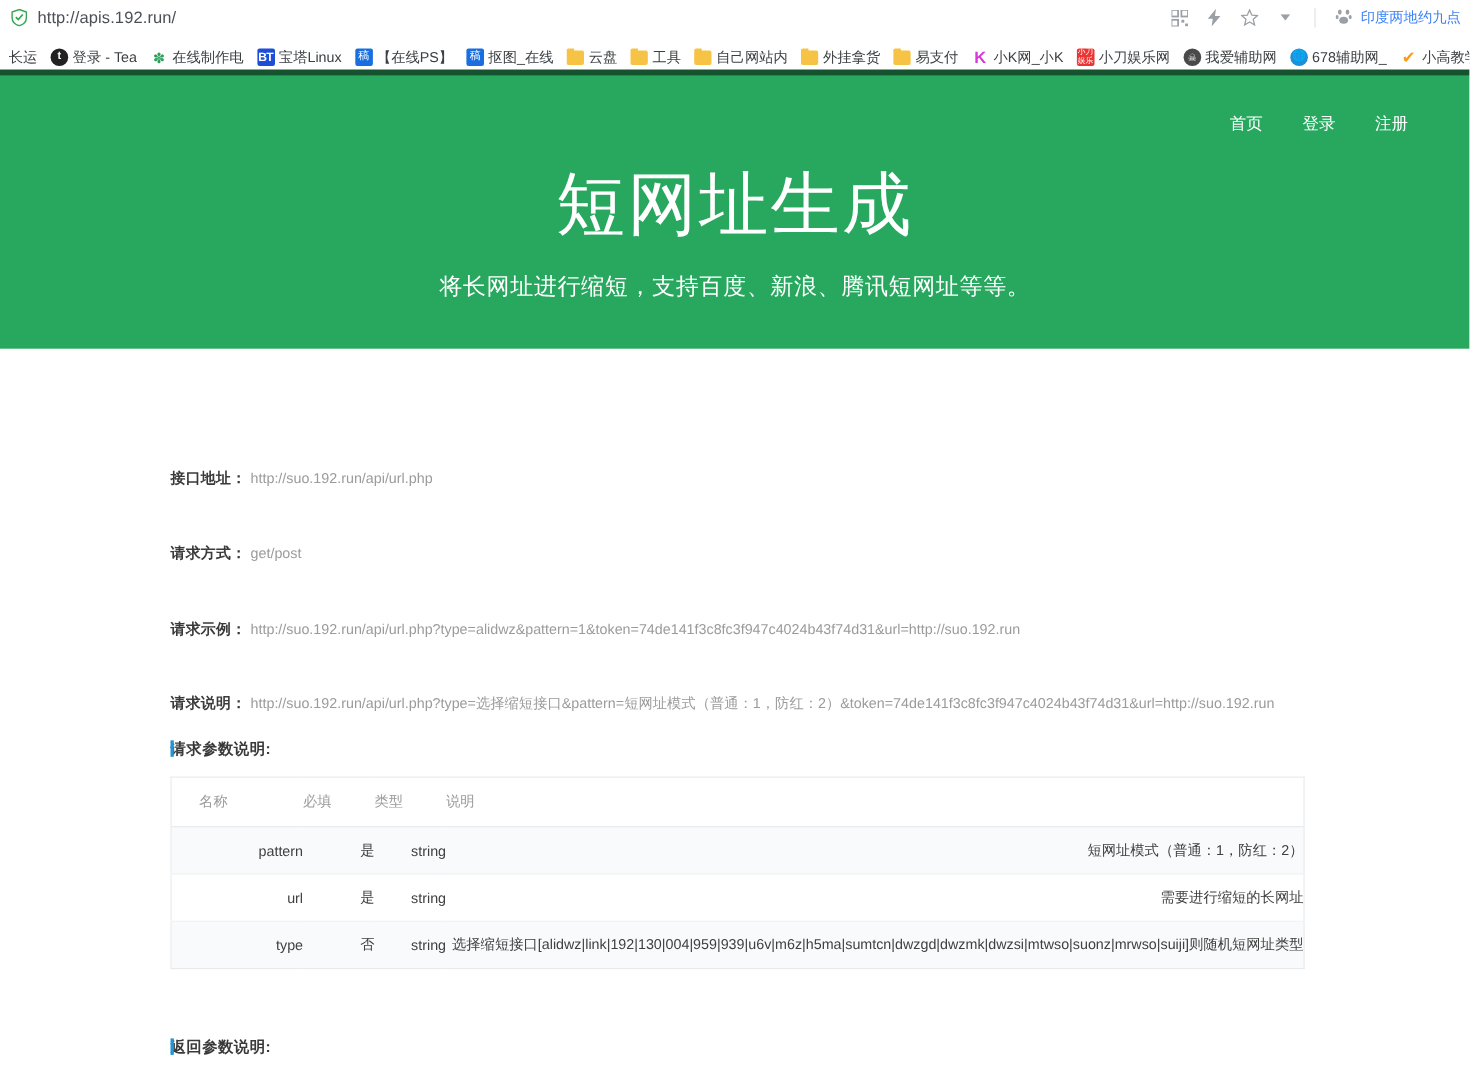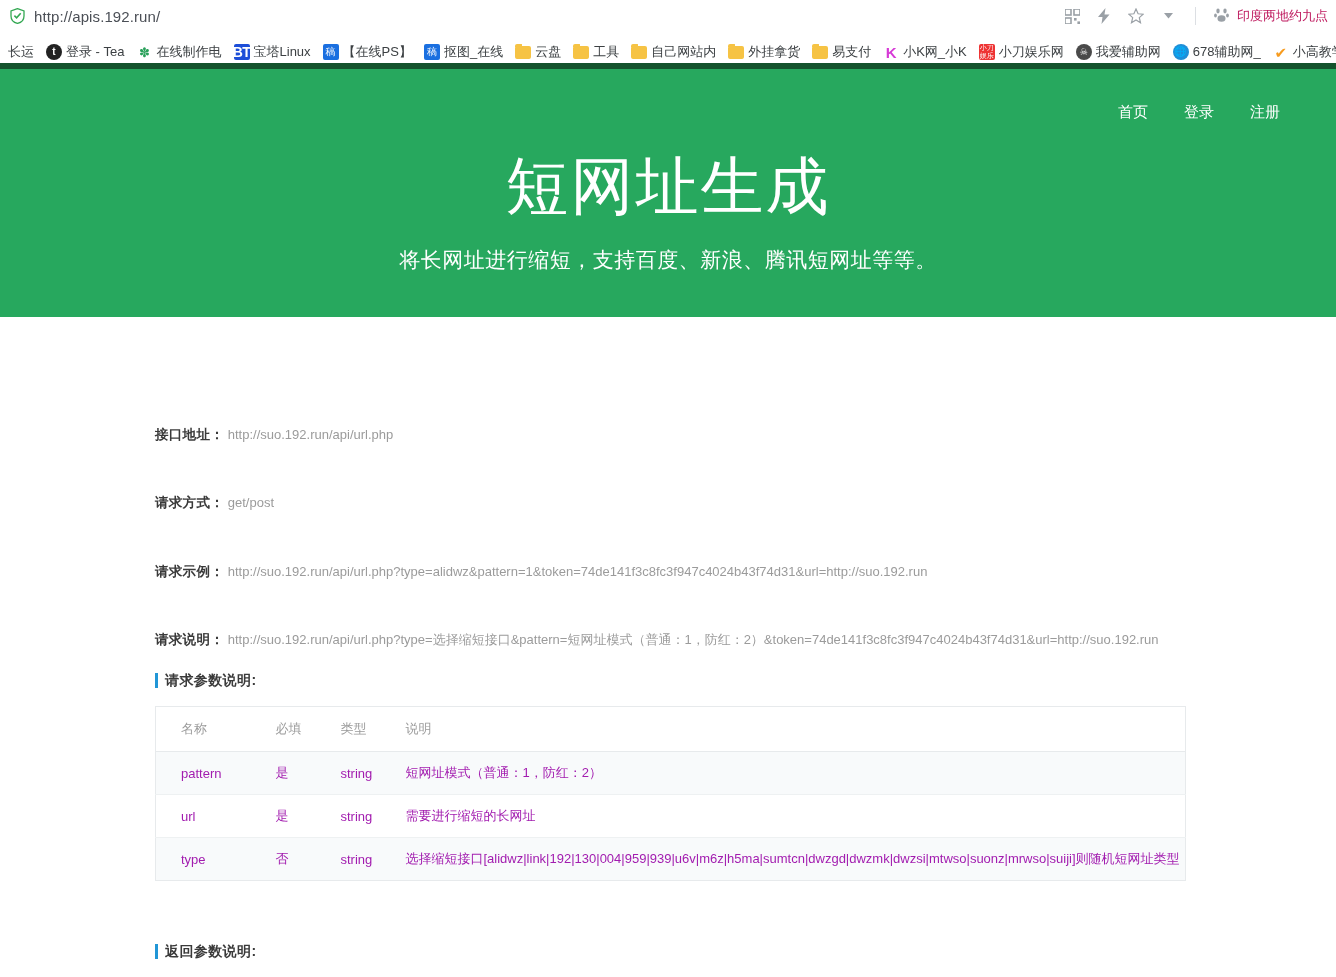--- a/index.html
+++ b/index.html
@@ -49,21 +49,21 @@
   .url-actions .icon-btn {
     display: flex; align-items: center; justify-content: center;
     width: 18px; height: 18px;
     cursor: default;
   }
   .chrome-divider {
     width: 1px; height: 18px; background: #dcdfe3; margin: 0 4px;
   }
   .profile-area {
     display: flex; align-items: center; gap: 8px;
-    font-size: 13px; color: #be185d; white-space: nowrap;
+    font-size: 13px; color: #3b82f6; white-space: nowrap;
     overflow: hidden;
     max-width: 120px;
   }
 
   
   .bookmarks-bar {
     height: 31px;
     display: flex;
     align-items: flex-end;
     padding: 0 2px;
@@ -104,21 +104,21 @@
     content: "";
     position: absolute; top: -3px; left: 0;
     width: 7px; height: 4px;
     background: #f6c344;
     border-radius: 2px 2px 0 0;
   }
   .ico-circle-dark {
     background: #222; color: #fff; border-radius: 50%;
     font-weight: bold; font-size: 10px;
   }
-  .ico-bt { background: #1d4ed8; color: #fff; font-size: 14px; font-weight: bold; letter-spacing: -0.5px; }
+  .ico-bt { background: #1d4ed8; color: #fff; font-size: 11px; font-weight: bold; letter-spacing: -0.5px; }
   .ico-blue-cn { background: #1a6fe0; color: #fff; font-size: 10px; }
   .ico-k { color: #d63ad6; font-weight: bold; font-size: 15px; background: transparent; }
   .ico-dao { background: #e33; color: #fff; font-size: 7px; line-height: 8px; text-align: center; }
   .ico-globe { background: #1f8fd8; color: #fff; border-radius: 50%; font-size: 10px; }
   .ico-star-orange { color: #f79b1e; font-size: 15px; background: transparent; }
   .ico-leaf { color: #29a05a; font-size: 13px; background: transparent; }
   .ico-mask { background: #4a4a4a; color: #fff; border-radius: 50%; font-size: 9px; }
 
   
   .page { width: 1336px; background: #fff; }
@@ -178,21 +178,20 @@
     color: #9b9b9b;
     font-size: 13px;
   }
 
   .section-title {
     margin-top: 22px;
     margin-bottom: 16px;
     font-size: 14px;
     font-weight: bold;
     color: #3a3a3a;
-    padding-left: 10px;
     position: relative;
     letter-spacing: 0.4px;
   }
   .section-title::before {
     content: "";
     position: absolute;
     left: 0; top: 1px;
     width: 3px; height: 15px;
     background: #2196d6;
   }
@@ -205,23 +204,24 @@
   }
   table.api-table th {
     text-align: left;
     font-weight: normal;
     color: #9b9b9b;
     padding: 13px 0 13px 0;
     background: #fff;
     border-bottom: 1px solid #e7eaec;
   }
   table.api-table td {
-    color: #a21caf;
+    color: #404040;
     padding: 12px 0 12px 0;
     border-bottom: 1px solid #eef1f2;
+    text-align: right;
   }
   table.api-table tbody tr:nth-child(odd) { background: #f8fafb; }
   table.api-table tbody tr:nth-child(even) { background: #ffffff; }
   table.api-table tbody tr:last-child td { border-bottom: none; }
 
   .req-table col.c1 { width: 120px; }
   .req-table col.c2 { width: 65px; }
   .req-table col.c3 { width: 65px; }
   .req-table col.c4 { width: auto; }
   .res-table col.c1 { width: 95px; }

